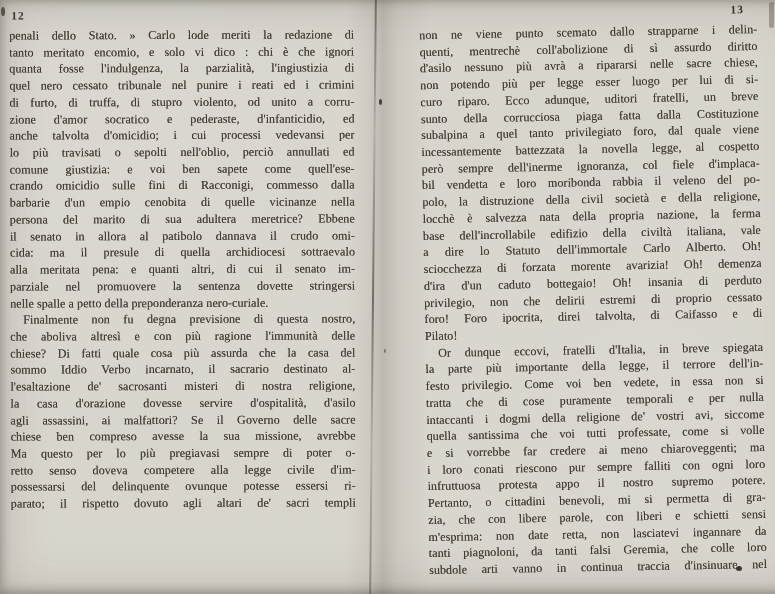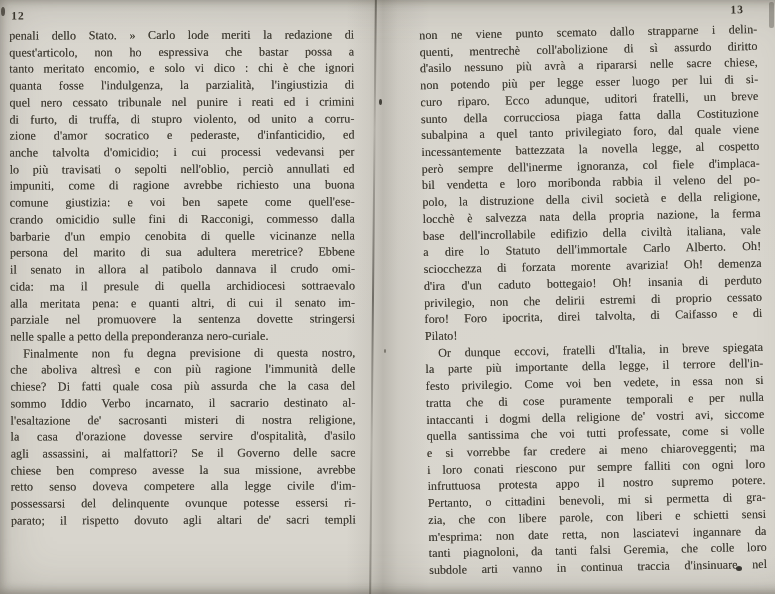--- a/index.html
+++ b/index.html
@@ -64,46 +64,45 @@
 <body>
 
 <div class="scan">
   <div class="gutter"></div>
   <div class="crease"></div>
 
   <section class="page page-left">
     <div class="pagenum">12</div>
     <div class="text">
         <div class="line">penali dello Stato. » Carlo lode meriti la redazione di</div>
-        <div class="line">quest'articolo, non ho espressiva che bastar possa a</div>
         <div class="line">tanto meritato encomio, e solo vi dico : chi è che ignori</div>
         <div class="line">quanta fosse l'indulgenza, la parzialità, l'ingiustizia di</div>
         <div class="line">quel nero cessato tribunale nel punire i reati ed i crimini</div>
         <div class="line">di furto, di truffa, di stupro violento, od unito a corru-</div>
         <div class="line">zione d'amor socratico e pederaste, d'infanticidio, ed</div>
         <div class="line">anche talvolta d'omicidio; i cui processi vedevansi per</div>
         <div class="line">lo più travisati o sepolti nell'oblio, perciò annullati ed</div>
-        <div class="line">impuniti, come di ragione avrebbe richiesto una buona</div>
         <div class="line">comune giustizia: e voi ben sapete come quell'ese-</div>
         <div class="line">crando omicidio sulle fini di Racconigi, commesso dalla</div>
         <div class="line">barbarie d'un empio cenobita di quelle vicinanze nella</div>
         <div class="line">persona del marito di sua adultera meretrice? Ebbene</div>
         <div class="line">il senato in allora al patibolo dannava il crudo omi-</div>
         <div class="line">cida: ma il presule di quella archidiocesi sottraevalo</div>
         <div class="line">alla meritata pena: e quanti altri, di cui il senato im-</div>
         <div class="line">parziale nel promuovere la sentenza dovette stringersi</div>
         <div class="line end">nelle spalle a petto della preponderanza nero-curiale.</div>
         <div class="line indent">Finalmente non fu degna previsione di questa nostro,</div>
         <div class="line">che aboliva altresì e con più ragione l'immunità delle</div>
         <div class="line">chiese? Di fatti quale cosa più assurda che la casa del</div>
         <div class="line">sommo Iddio Verbo incarnato, il sacrario destinato al-</div>
         <div class="line">l'esaltazione de' sacrosanti misteri di nostra religione,</div>
         <div class="line">la casa d'orazione dovesse servire d'ospitalità, d'asilo</div>
         <div class="line">agli assassini, ai malfattori? Se il Governo delle sacre</div>
         <div class="line">chiese ben compreso avesse la sua missione, avrebbe</div>
+        <div class="line">Ma questo per lo più pregiavasi sempre di poter o-</div>
         <div class="line">retto senso doveva competere alla legge civile d'im-</div>
         <div class="line">possessarsi del delinquente ovunque potesse essersi ri-</div>
         <div class="line">parato; il rispetto dovuto agli altari de' sacri templi</div>
       </div>
   </section>
 
   <section class="page page-right">
     <div class="pagenum">13</div>
     <div class="text">
         <div class="line">non ne viene punto scemato dallo strapparne i delin-</div>

